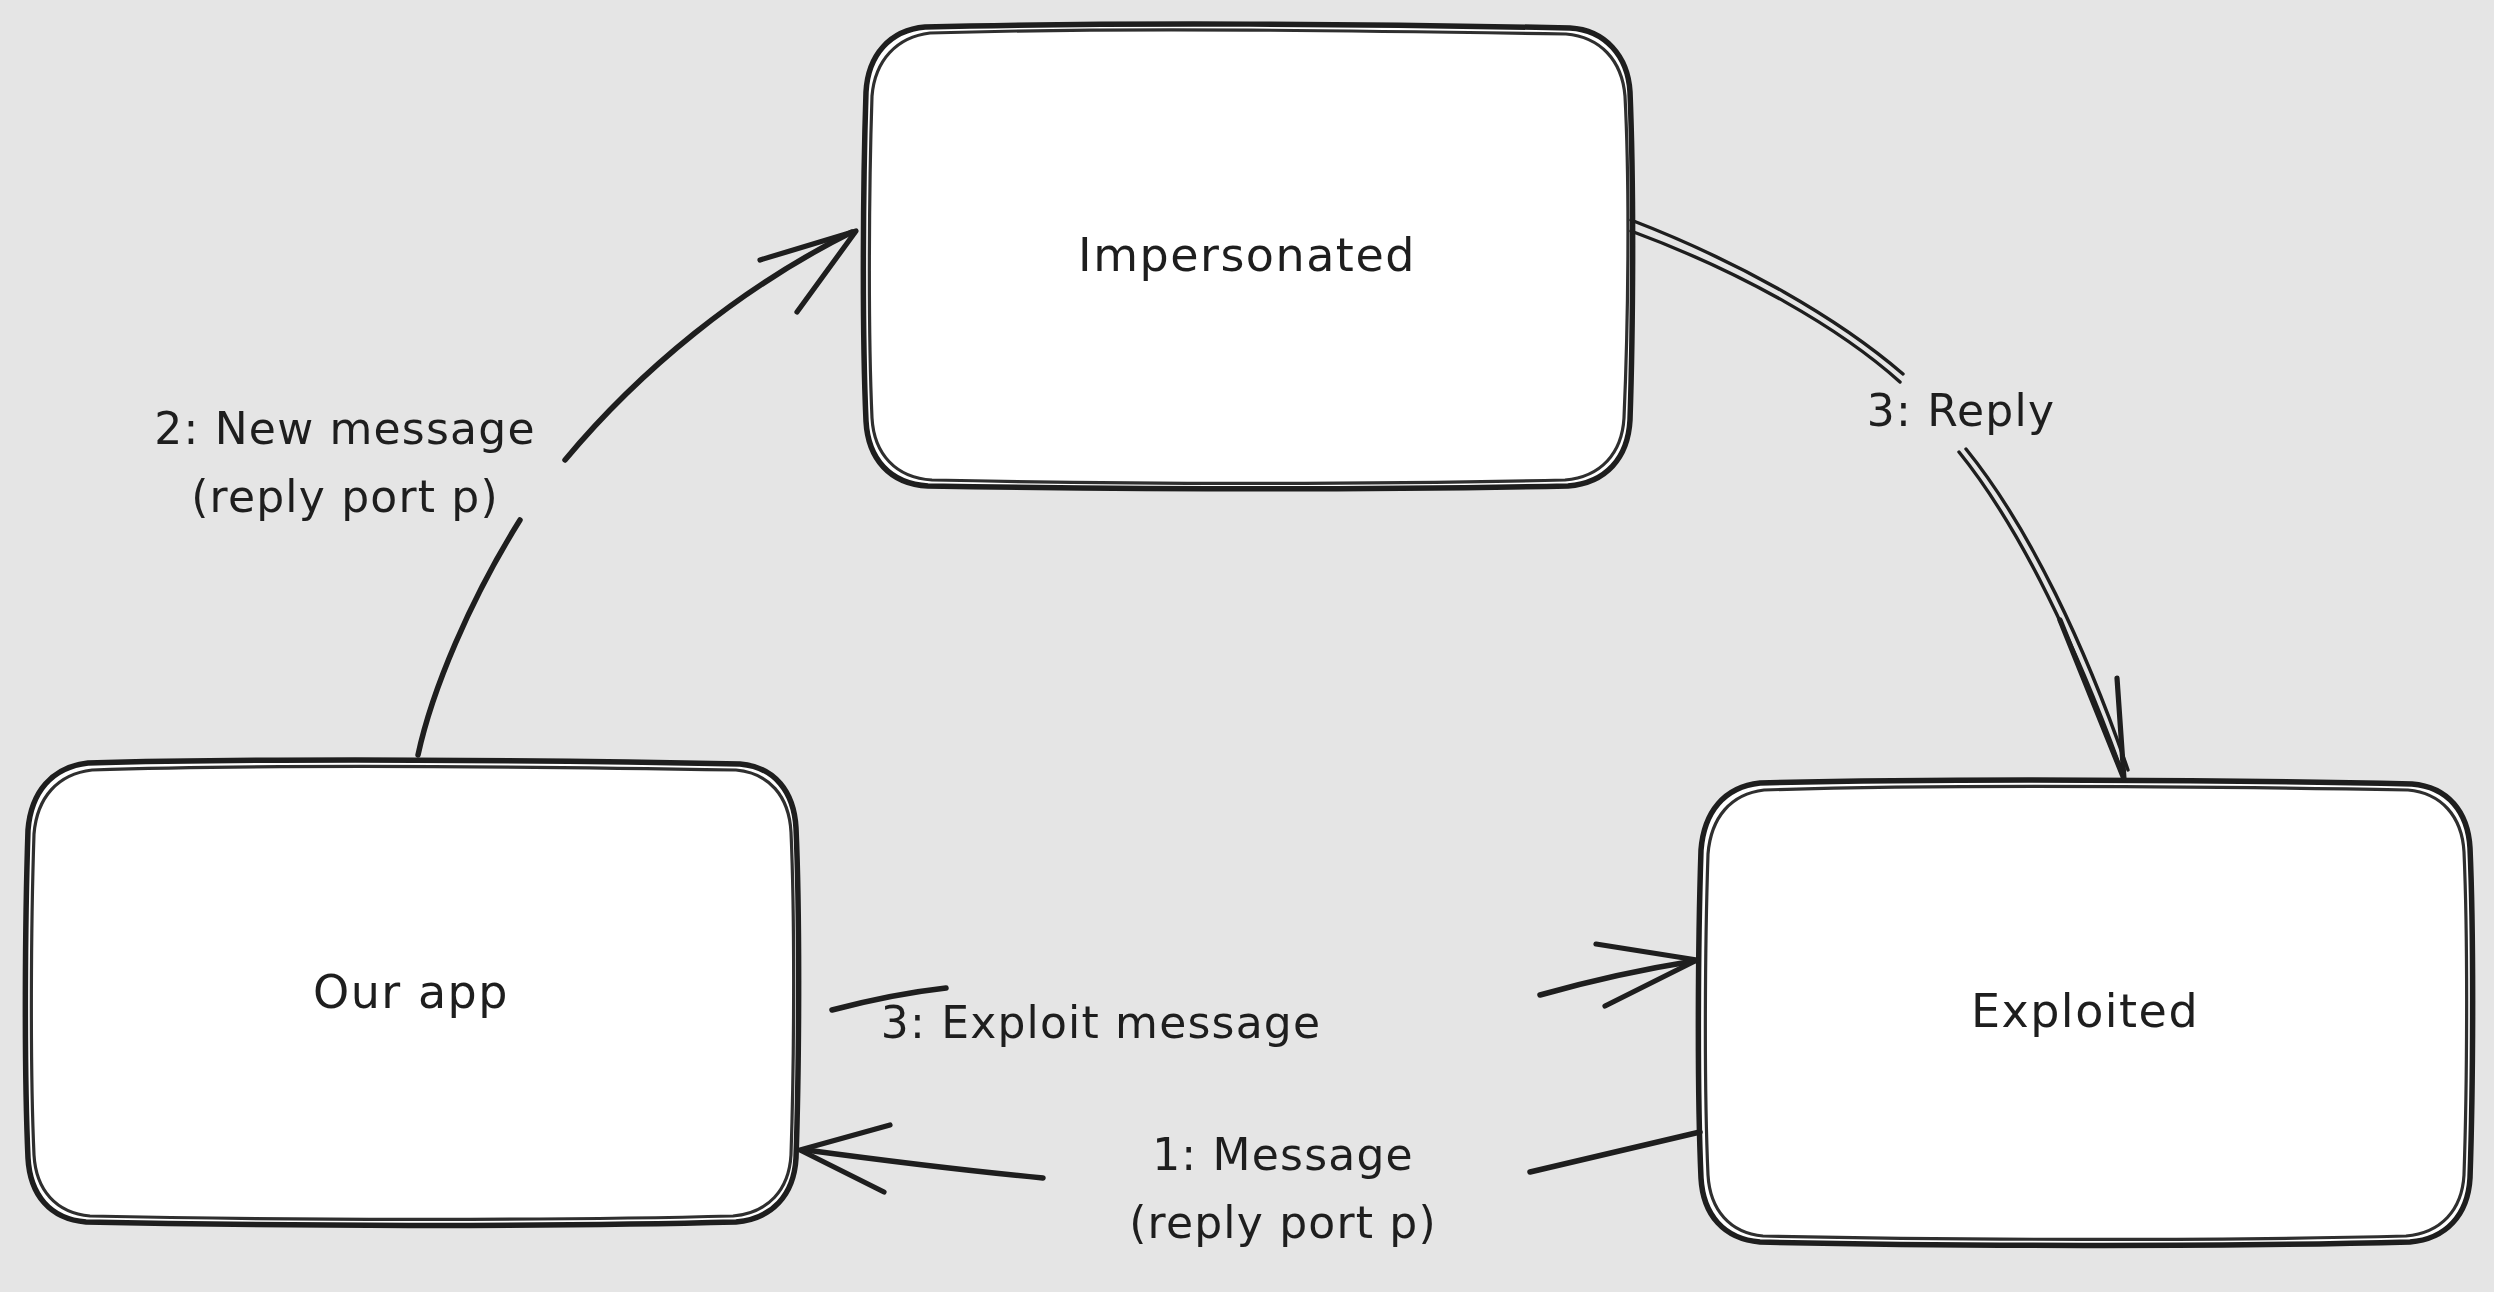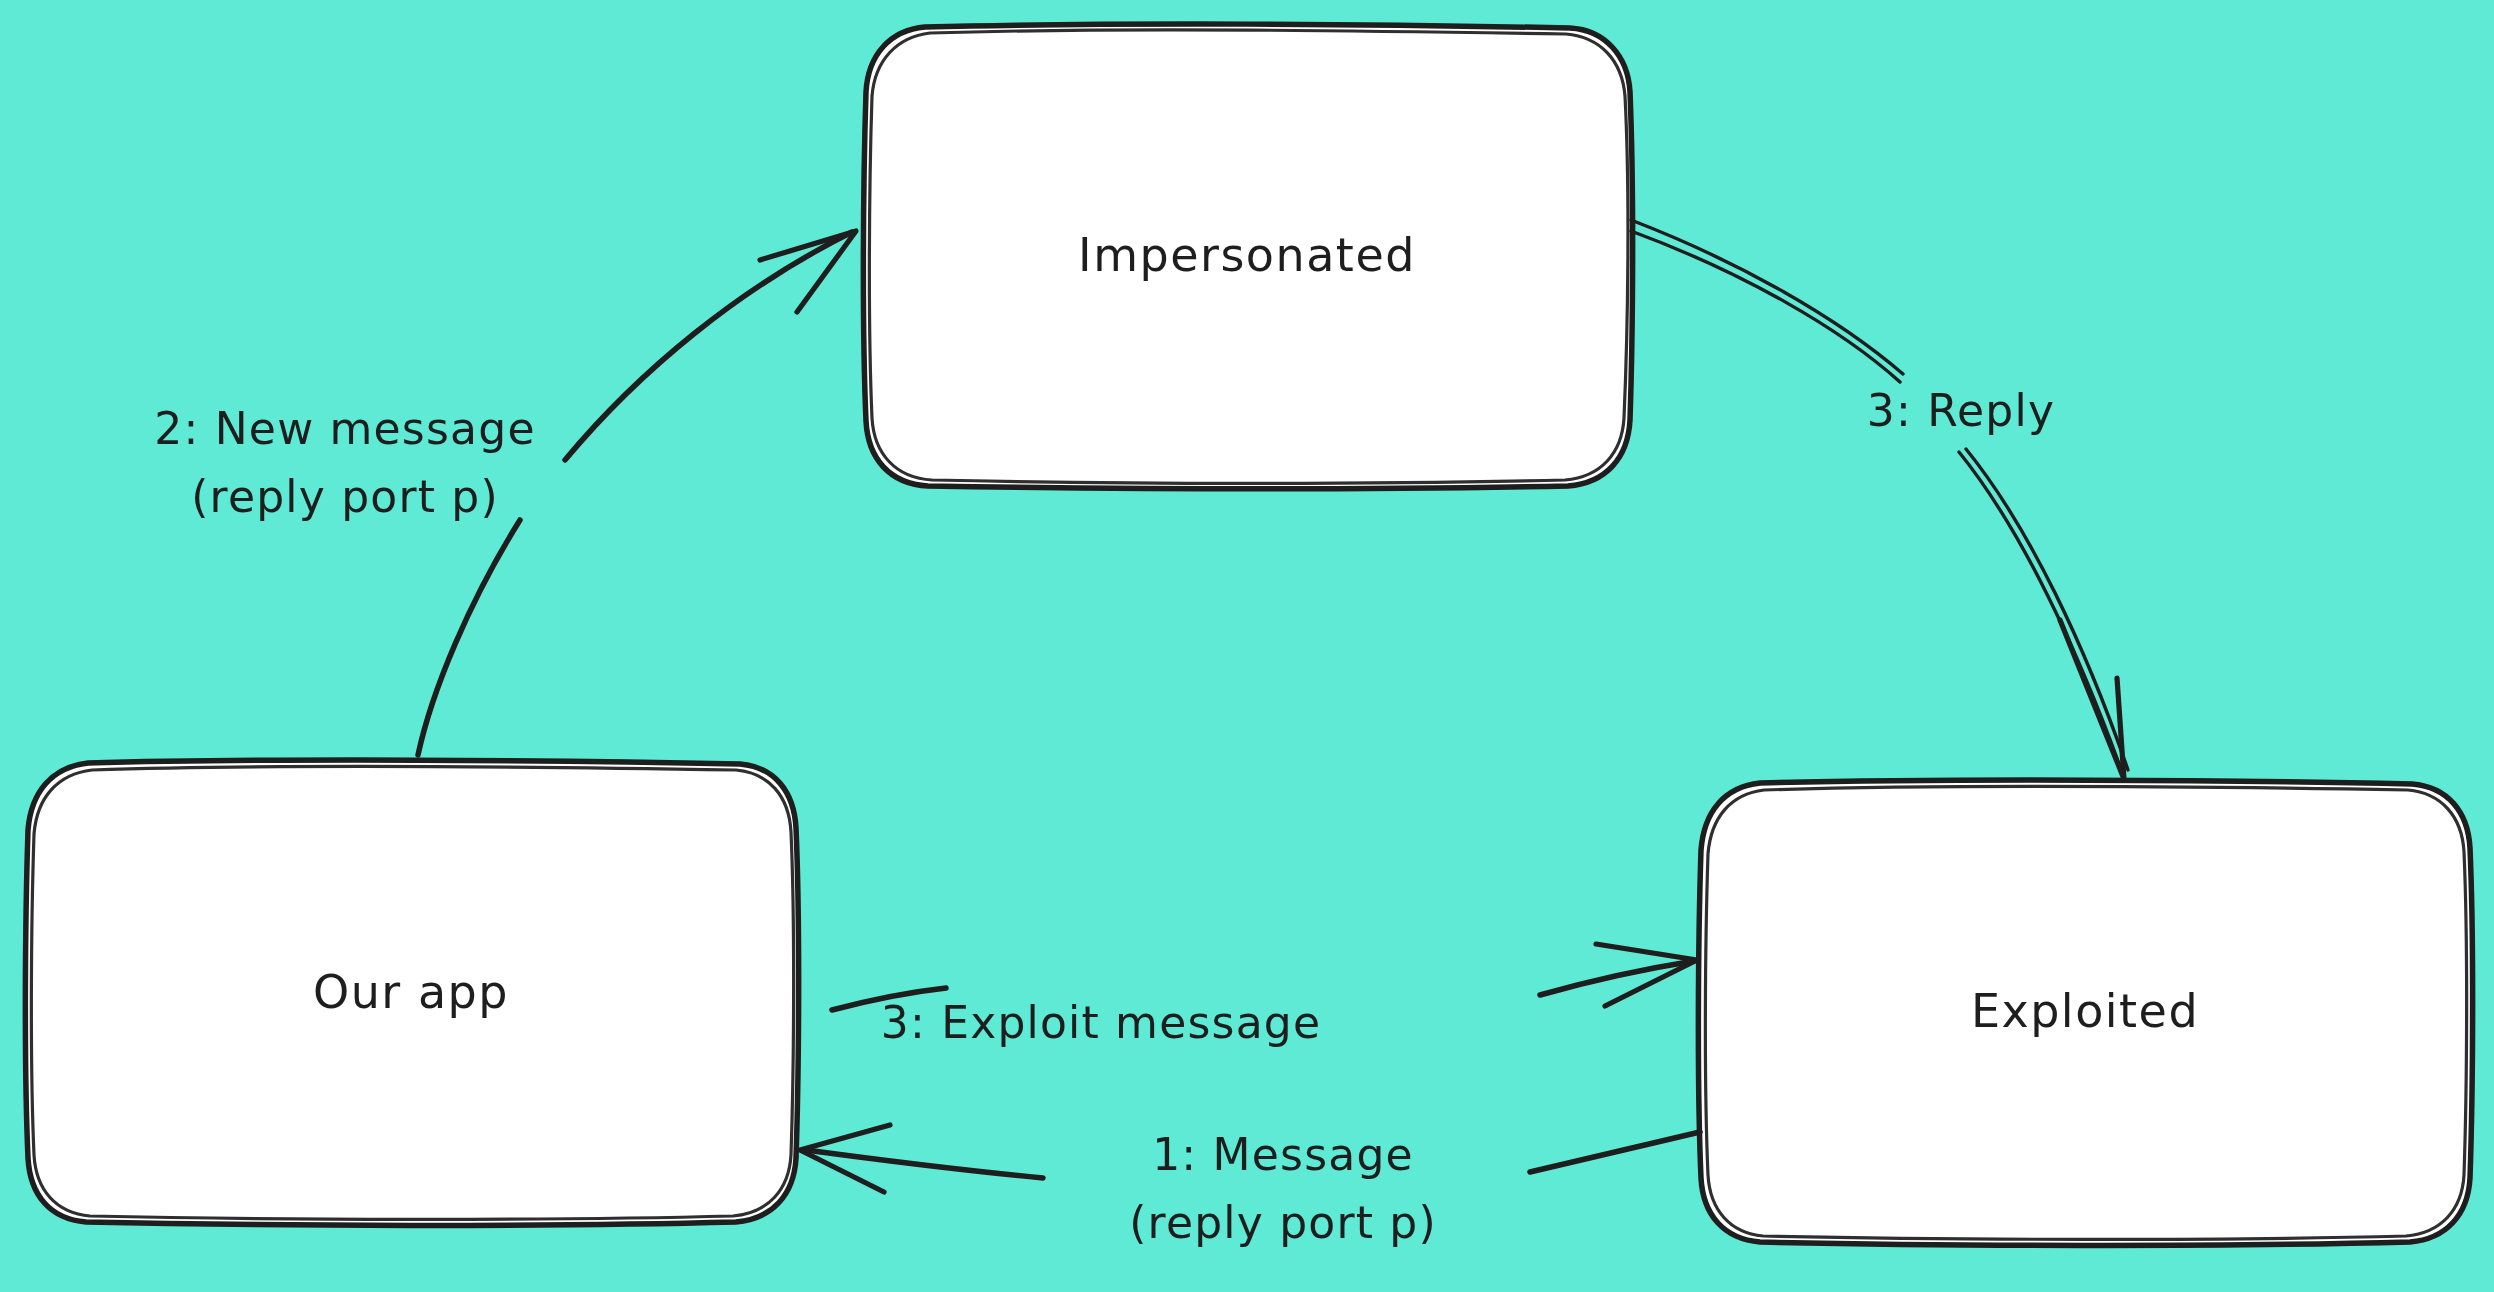--- a/index.html
+++ b/index.html
@@ -7,21 +7,21 @@
     padding: 0;
     background: #ffffff;
   }
   body {
     font-family: "DejaVu Sans", sans-serif;
   }
   #canvas-wrap {
     position: relative;
     width: 2494px;
     height: 1292px;
-    background: #5eead4;
+    background: #e5e5e5;
     overflow: hidden;
   }
   svg.diagram {
     display: block;
     width: 2494px;
     height: 1292px;
   }
   .node-shape {
     fill: #ffffff;
     stroke: #1e1e1e;

